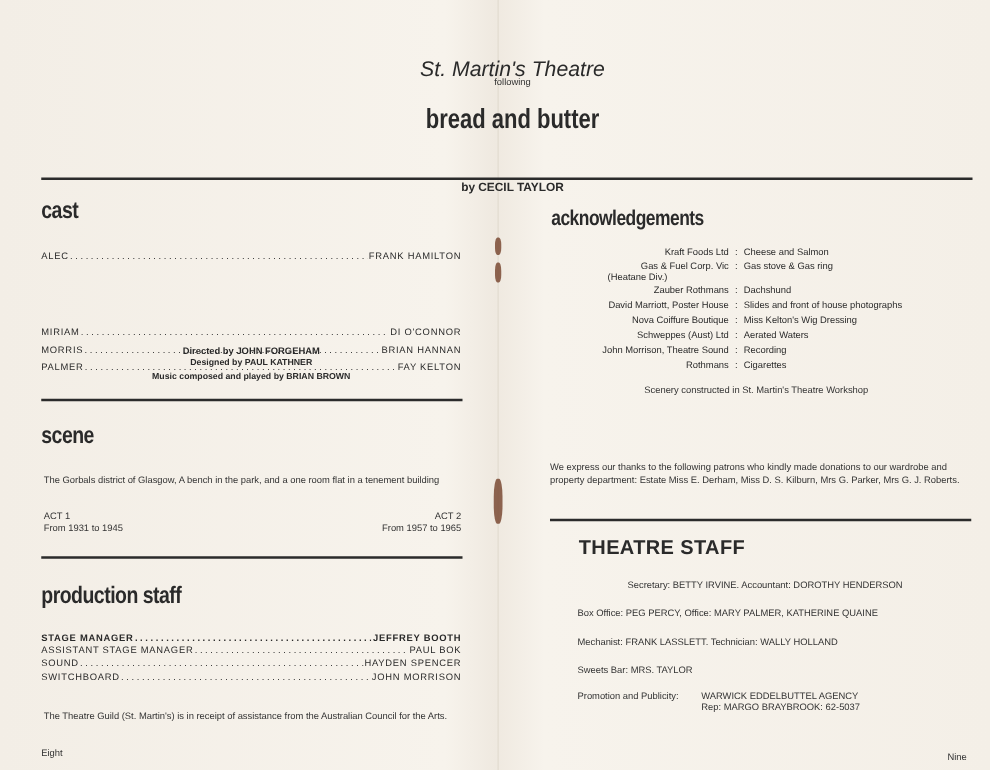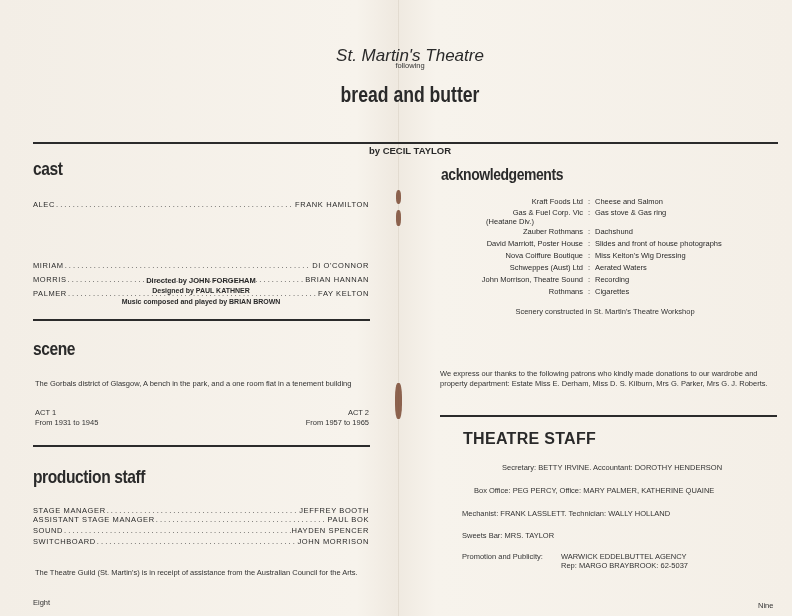--- a/index.html
+++ b/index.html
@@ -78,21 +78,21 @@
 </div>
 <div class="abs small" style="left:250px;top:408px;width:119px;text-align:right;line-height:10px;">
   <div>ACT 2</div>
   <div>From 1957 to 1965</div>
 </div>
 
 <div class="rule" style="left:33px;top:445px;width:337px;"></div>
 
 <div class="abs heading" style="left:33px;top:466px;">production staff</div>
 <div class="abs" style="left:33px;top:506px;width:336px;">
-  <div class="row" style="height:9px;">
+  <div class="row" style="height:9px;font-weight:bold;">
       <span>STAGE MANAGER</span>
       <span class="dots"></span>
       <span>JEFFREY BOOTH</span>
     </div>
   <div class="row" style="height:9px;">
       <span>ASSISTANT STAGE MANAGER</span>
       <span class="dots"></span>
       <span>PAUL BOK</span>
     </div>
   <div class="row" style="height:12px;">
@@ -156,21 +156,21 @@
       <span class="v">Cigarettes</span>
     </div>
 </div>
 <div class="abs center small" style="left:440px;top:307px;width:330px;">Scenery constructed in St. Martin's Theatre Workshop</div>
 <div class="abs small" style="left:440px;top:351px;width:338px;line-height:9.5px;margin-top:18px;">We express our thanks to the following patrons who kindly made donations to our wardrobe and property department: Estate Miss E. Derham, Miss D. S. Kilburn, Mrs G. Parker, Mrs G. J. Roberts.</div>
 
 <div class="rule" style="left:440px;top:415px;width:337px;"></div>
 
 <div class="abs" style="left:463px;top:430px;font-size:16px;letter-spacing:0.3px;font-weight:bold;">THEATRE STAFF</div>
 <div class="abs small" style="left:462px;top:463px;padding-left:40px;">Secretary: BETTY IRVINE. Accountant: DOROTHY HENDERSON</div>
-<div class="abs small" style="left:474px;top:486px;">Box Office: PEG PERCY, Office: MARY PALMER, KATHERINE QUAINE</div>
+<div class="abs small" style="left:462px;top:486px;">Box Office: PEG PERCY, Office: MARY PALMER, KATHERINE QUAINE</div>
 <div class="abs small" style="left:462px;top:509px;">Mechanist: FRANK LASSLETT. Technician: WALLY HOLLAND</div>
 <div class="abs small" style="left:462px;top:531px;">Sweets Bar: MRS. TAYLOR</div>
 <div class="abs small" style="left:462px;top:552px;">Promotion and Publicity:</div>
 <div class="abs small" style="left:561px;top:552px;line-height:9px;">
   <div>WARWICK EDDELBUTTEL AGENCY</div>
   <div>Rep: MARGO BRAYBROOK: 62-5037</div>
 </div>
 <div class="abs small" style="left:758px;top:601px;">Nine</div>
 
 </body></html>

